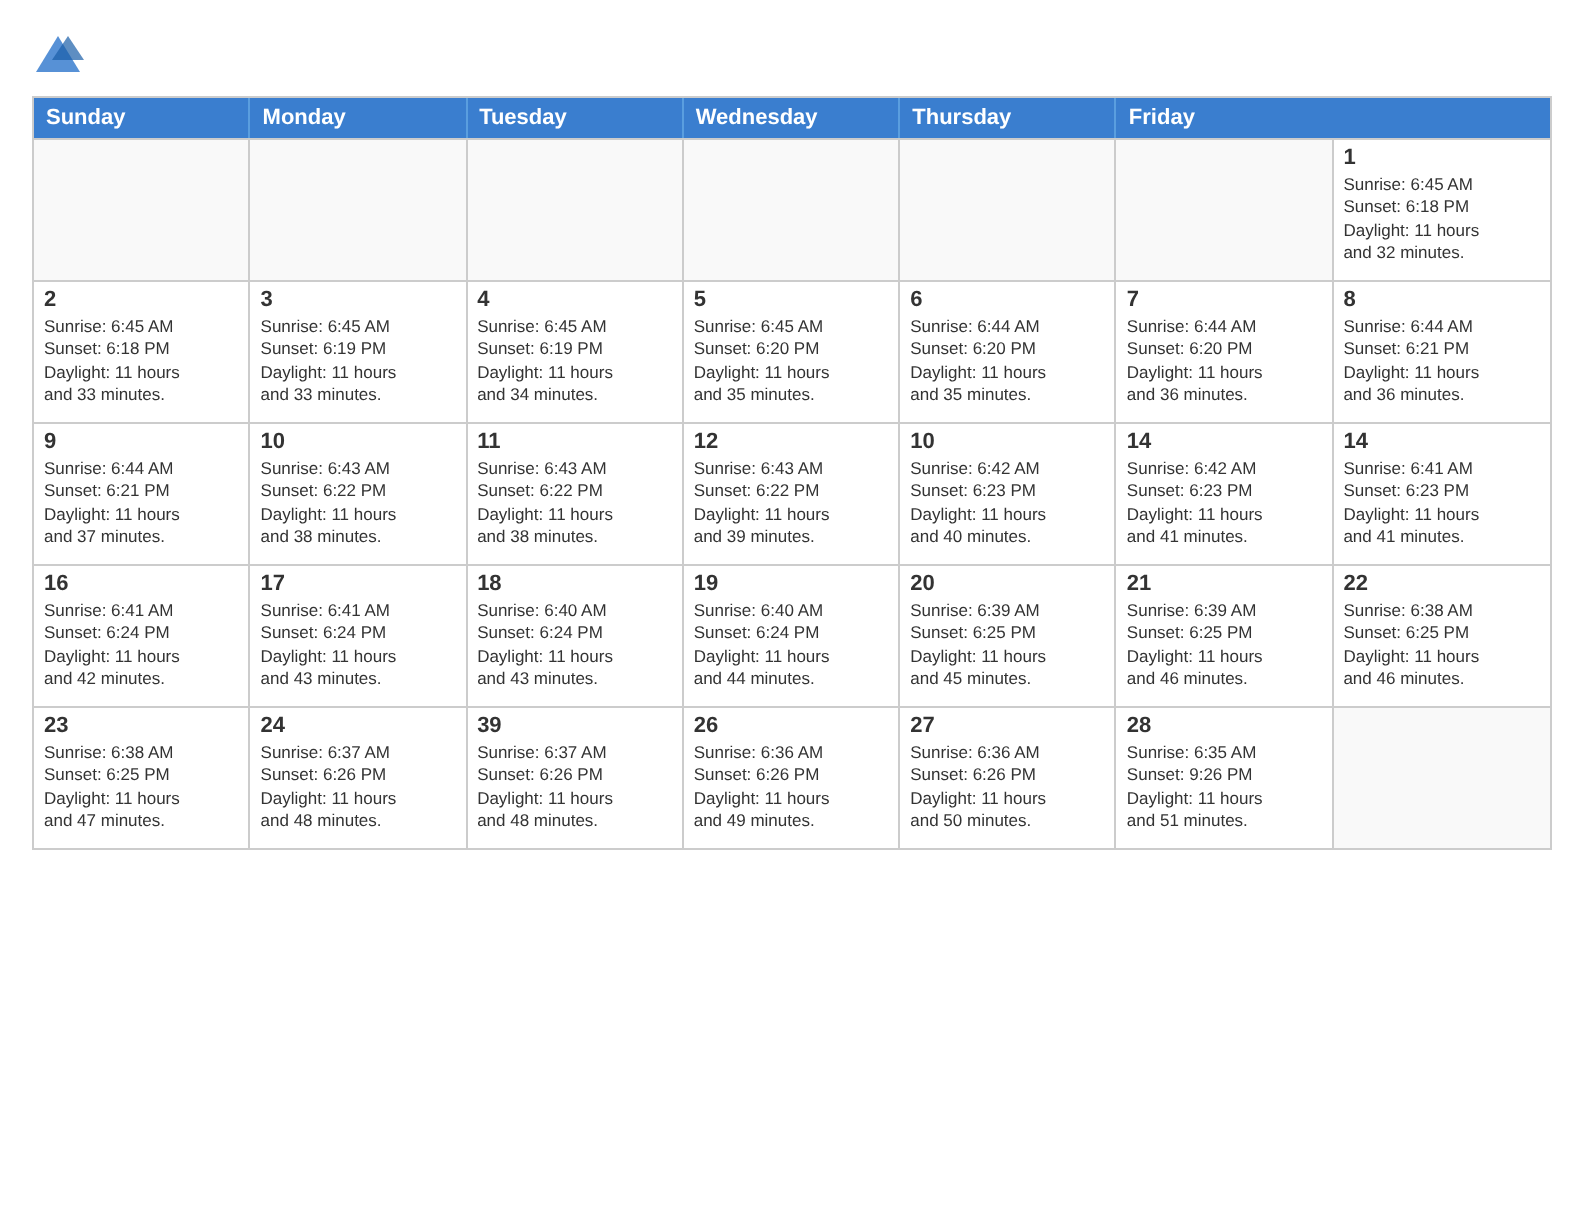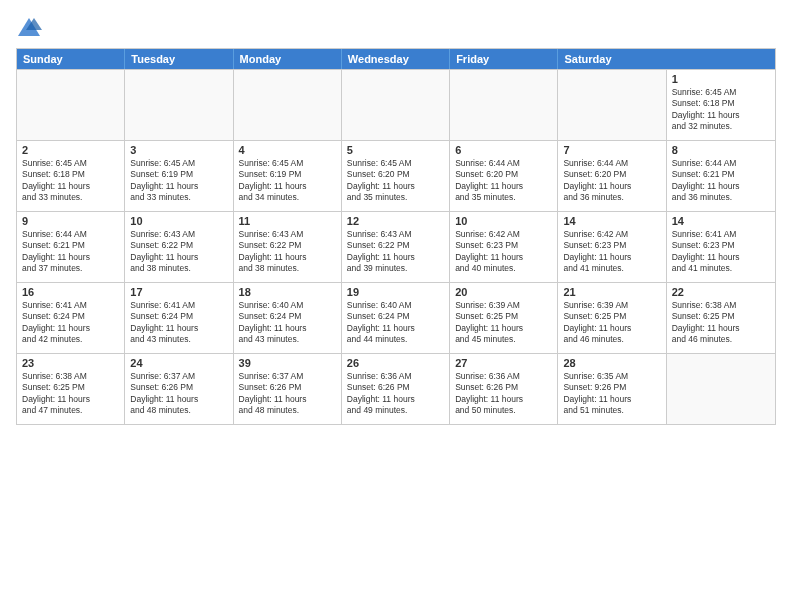--- a/index.html
+++ b/index.html
@@ -115,25 +115,25 @@
     </div>
     <div class="title-block">
       <div class="month-title"></div>
       <div class="subtitle"></div>
     </div>
   </div>
 
   <div class="calendar">
     <div class="cal-header">
     <div class="cal-header-cell">Sunday</div>
+        <div class="cal-header-cell">Monday</div>
         <div class="cal-header-cell">Tuesday</div>
-        <div class="cal-header-cell">Monday</div>
         <div class="cal-header-cell">Wednesday</div>
+        <div class="cal-header-cell">Thursday</div>
         <div class="cal-header-cell">Friday</div>
-        <div class="cal-header-cell">Saturday</div>
       </div>
     <div class="cal-body">
     <div class="cal-row">
           <div class="cal-cell empty"></div>
           <div class="cal-cell empty"></div>
           <div class="cal-cell empty"></div>
           <div class="cal-cell empty"></div>
           <div class="cal-cell empty"></div>
           <div class="cal-cell empty"></div>
           <div class="cal-cell">

